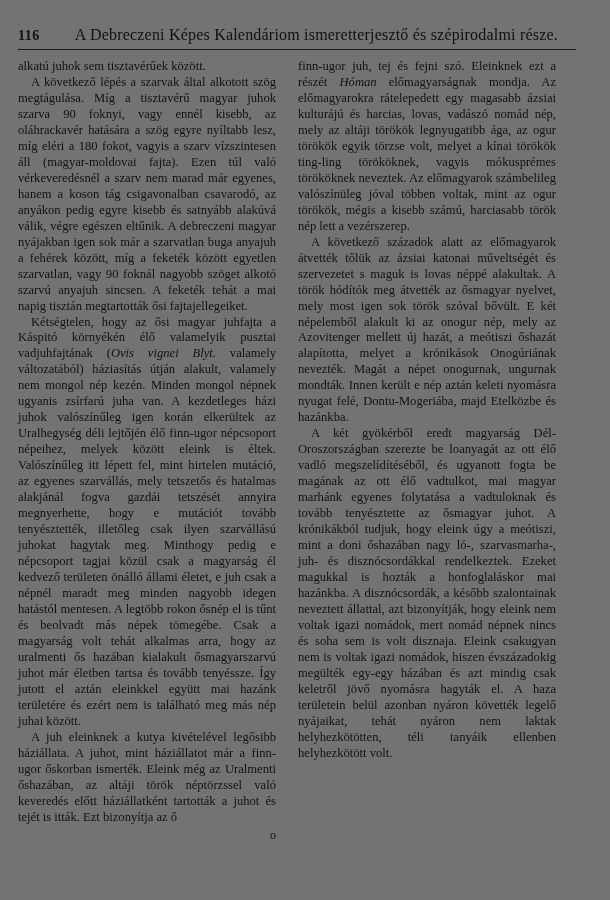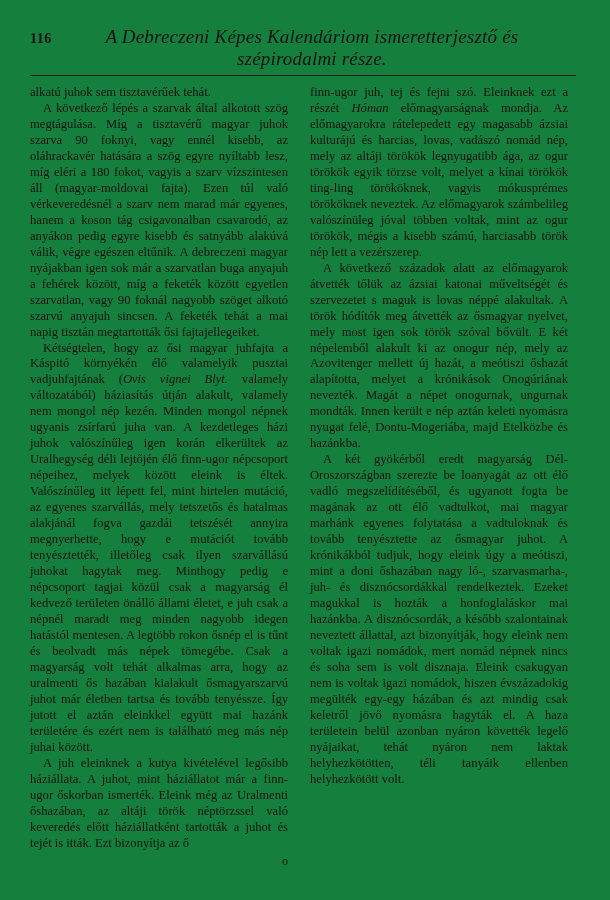--- a/index.html
+++ b/index.html
@@ -12,41 +12,40 @@
     height: 900px;
     font-family: "Liberation Serif", serif;
     color: #111;
     overflow: hidden;
   }
   .page {
     position: relative;
     width: 610px;
     height: 900px;
     box-sizing: border-box;
-    padding: 26px 34px 18px 30px;
-    background: #15803d;
+    padding: 26px 34px 18px 18px;
+    background: #737373;
   }
   .running-head {
     display: flex;
     align-items: baseline;
     gap: 14px;
     font-size: 13.5px;
     padding-bottom: 3px;
   }
   .folio {
     font-family: "Liberation Serif", serif;
     font-size: 14px;
     font-weight: bold;
     letter-spacing: 0.5px;
   }
   .head-title {
     flex: 1;
-    text-align: center;
-    font-style: italic;
-    font-size: 19px;
+    text-align: right;
+    font-size: 16px;
     letter-spacing: 0.2px;
     padding-right: 18px;
   }
   .rule {
     border: 0;
     border-top: 1.3px solid #1a1a1a;
     margin: 2px 0 9px 0;
   }
   .columns {
     display: flex;
@@ -81,21 +80,21 @@
 
   <div class="running-head">
     <span class="folio">116</span>
     <span class="head-title">A Debreczeni Képes Kalendáriom ismeretterjesztő és szépirodalmi része.</span>
   </div>
   <hr class="rule">
 
   <div class="columns">
 
     <div class="col">
-      <p class="noindent">alkatú juhok sem tisztavérűek tehát.</p>
+      <p class="noindent">alkatú juhok sem tisztavérűek között.</p>
       <p>A következő lépés a szarvak által alkotott szög megtágulása. Míg a tisztavérű magyar juhok szarva 90 foknyi, vagy ennél kisebb, az oláhrackavér hatására a szög egyre nyíltabb lesz, míg eléri a 180 fokot, vagyis a szarv vízszintesen áll (magyar-moldovai fajta). Ezen túl való vérkeveredésnél a szarv nem marad már egyenes, hanem a koson tág csigavonalban csavarodó, az anyákon pedig egyre kisebb és satnyább alakúvá válik, végre egészen eltűnik. A debreczeni magyar nyájakban igen sok már a szarvatlan buga anyajuh a fehérek között, míg a feketék között egyetlen szarvatlan, vagy 90 foknál nagyobb szöget alkotó szarvú anyajuh sincsen. A feketék tehát a mai napig tisztán megtartották ősi fajtajellegeiket.</p>
       <p>Kétségtelen, hogy az ősi magyar juhfajta a Káspitó környékén élő valamelyik pusztai vadjuhfajtának (<i>Ovis vignei Blyt.</i> valamely változatából) háziasítás útján alakult, valamely nem mongol nép kezén. Minden mongol népnek ugyanis zsírfarú juha van. A kezdetleges házi juhok valószínűleg igen korán elkerültek az Uralhegység déli lejtőjén élő finn-ugor népcsoport népeihez, melyek között eleink is éltek. Valószínűleg itt lépett fel, mint hirtelen mutáció, az egyenes szarvállás, mely tetszetős és hatalmas alakjánál fogva gazdái tetszését annyira megnyerhette, hogy e mutációt tovább tenyésztették, illetőleg csak ilyen szarvállású juhokat hagytak meg. Minthogy pedig e népcsoport tagjai közül csak a magyarság él kedvező területen önálló állami életet, e juh csak a népnél maradt meg minden nagyobb idegen hatástól mentesen. A legtöbb rokon ősnép el is tűnt és beolvadt más népek tömegébe. Csak a magyarság volt tehát alkalmas arra, hogy az uralmenti ős hazában kialakult ősmagyarszarvú juhot már életben tartsa és tovább tenyéssze. Így jutott el aztán eleinkkel együtt mai hazánk területére és ezért nem is található meg más nép juhai között.</p>
       <p>A juh eleinknek a kutya kivételével legősibb háziállata. A juhot, mint háziállatot már a finn-ugor őskorban ismerték. Eleink még az Uralmenti őshazában, az altáji török néptörzssel való keveredés előtt háziállatként tartották a juhot és tejét is itták. Ezt bizonyítja az ő</p>
       <div class="catchword">o</div>
     </div>
 
     <div class="col">
       <p class="noindent">finn-ugor juh, tej és fejni szó. Eleinknek ezt a részét <i>Hóman</i> előmagyarságnak mondja. Az előmagyarokra rátelepedett egy magasabb ázsiai kulturájú és harcias, lovas, vadászó nomád nép, mely az altáji törökök legnyugatibb ága, az ogur törökök egyik törzse volt, melyet a kínai törökök ting-ling törököknek, vagyis mókusprémes törököknek neveztek. Az előmagyarok számbelileg valószínüleg jóval többen voltak, mint az ogur törökök, mégis a kisebb számú, harciasabb török nép lett a vezérszerep.</p>
       <p>A következő századok alatt az előmagyarok átvették tőlük az ázsiai katonai műveltségét és szervezetet s maguk is lovas néppé alakultak. A török hódítók meg átvették az ősmagyar nyelvet, mely most igen sok török szóval bővült. E két népelemből alakult ki az onogur nép, mely az Azovitenger mellett új hazát, a meótiszi őshazát alapította, melyet a krónikások Onogúriának nevezték. Magát a népet onogurnak, ungurnak mondták. Innen került e nép aztán keleti nyomásra nyugat felé, Dontu-Mogeriába, majd Etelközbe és hazánkba.</p>
       <p>A két gyökérből eredt magyarság Dél-Oroszországban szerezte be loanyagát az ott élő vadló megszelídítéséből, és ugyanott fogta be magának az ott élő vadtulkot, mai magyar marhánk egyenes folytatása a vadtuloknak és tovább tenyésztette az ősmagyar juhot. A krónikákból tudjuk, hogy eleink úgy a meótiszi, mint a doni őshazában nagy ló-, szarvasmarha-, juh- és disznócsordákkal rendelkeztek. Ezeket magukkal is hozták a honfoglaláskor mai hazánkba. A disznócsordák, a később szalontainak neveztett állattal, azt bizonyítják, hogy eleink nem voltak igazi nomádok, mert nomád népnek nincs és soha sem is volt disznaja. Eleink csakugyan nem is voltak igazi nomádok, hiszen évszázadokig megülték egy-egy házában és azt mindig csak keletről jövő nyomásra hagyták el. A haza területein belül azonban nyáron követték legelő nyájaikat, tehát nyáron nem laktak helyhezkötötten, téli tanyáik ellenben helyhezkötött volt.</p>

